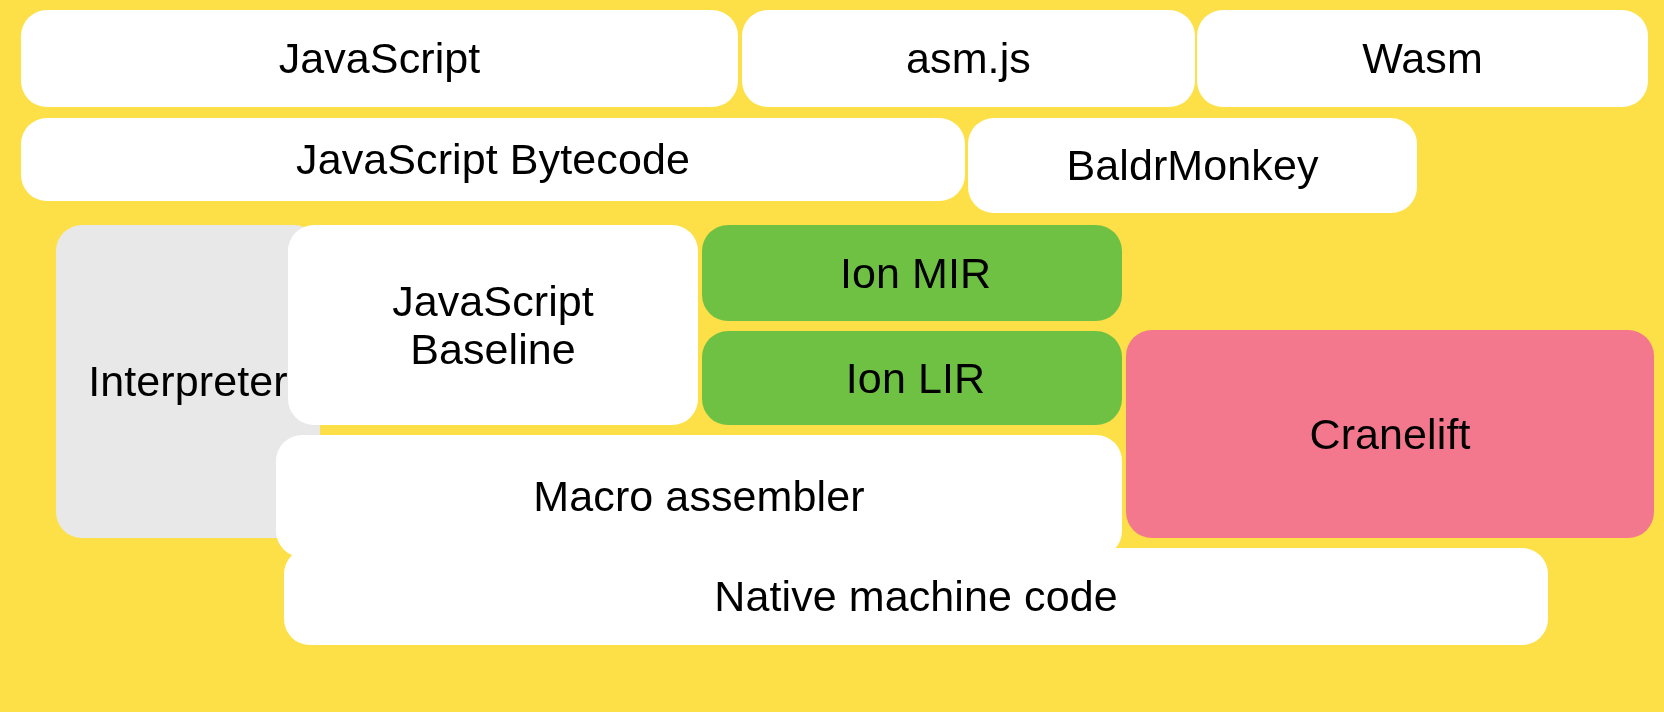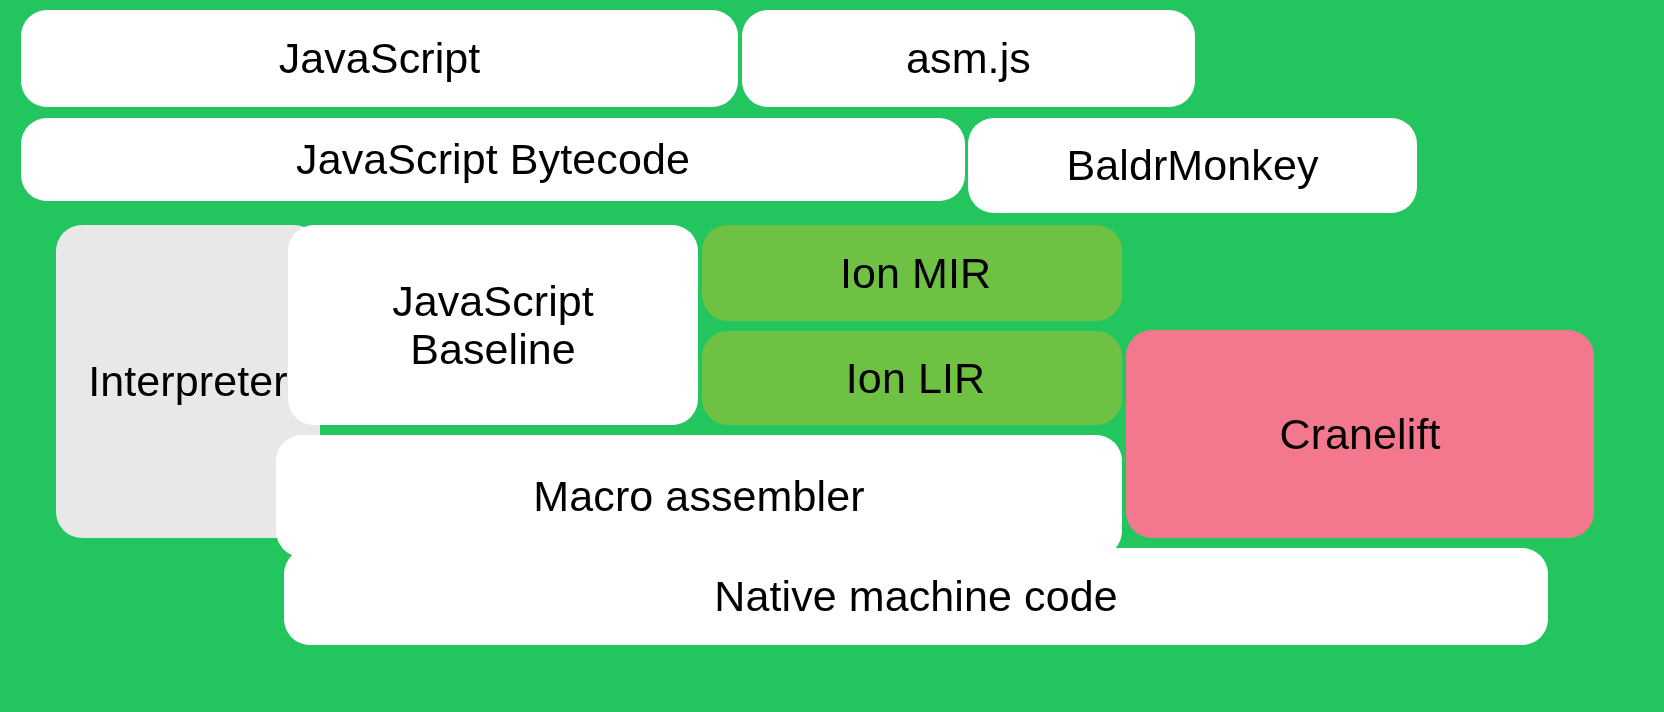--- a/index.html
+++ b/index.html
@@ -8,21 +8,21 @@
     padding: 0;
     background: #000000;
   }
   body {
     font-family: "Liberation Sans", sans-serif;
   }
   #diagram {
     position: relative;
     width: 1664px;
     height: 712px;
-    background: #22c55e;
+    background: #fde047;
     overflow: hidden;
   }
   .node {
     position: absolute;
     box-sizing: border-box;
     display: flex;
     align-items: center;
     justify-content: center;
     text-align: center;
     border-radius: 26px;
@@ -47,37 +47,38 @@
 
   
   #n-js-bytecode     { left: 21px;   top: 118px; width: 944px; height: 83px;  }
   #n-baldrmonkey     { left: 968px;  top: 118px; width: 449px; height: 95px;  }
 
   
   #n-interpreter     { left: 21px;   top: 225px; width: 264px; height: 313px; }
   #n-js-baseline     { left: 288px;  top: 225px; width: 410px; height: 200px; }
   #n-ion-mir         { left: 702px;  top: 225px; width: 420px; height: 96px;  }
   #n-ion-lir         { left: 702px;  top: 331px; width: 420px; height: 94px;  }
-  #n-cranelift       { left: 1126px; top: 330px; width: 468px; height: 208px; }
+  #n-cranelift       { left: 1126px; top: 330px; width: 528px; height: 208px; }
 
   
   #n-macro-assembler { left: 276px;  top: 435px; width: 846px; height: 122px; }
 
   
   #n-native-code     { left: 284px;  top: 548px; width: 1264px; height: 97px; }
 </style>
 </head>
 <body>
 
 <div id="diagram">
 
   <div class="node white" id="n-javascript">JavaScript</div>
 
   <div class="node white" id="n-asmjs">asm.js</div>
 
+  <div class="node white" id="n-wasm">Wasm</div>
 
   <div class="node white" id="n-js-bytecode">JavaScript Bytecode</div>
 
   <div class="node white" id="n-baldrmonkey">BaldrMonkey</div>
 
   <div class="node gray" id="n-interpreter">Interpreter</div>
 
   <div class="node white" id="n-js-baseline">JavaScript
 Baseline</div>
 

